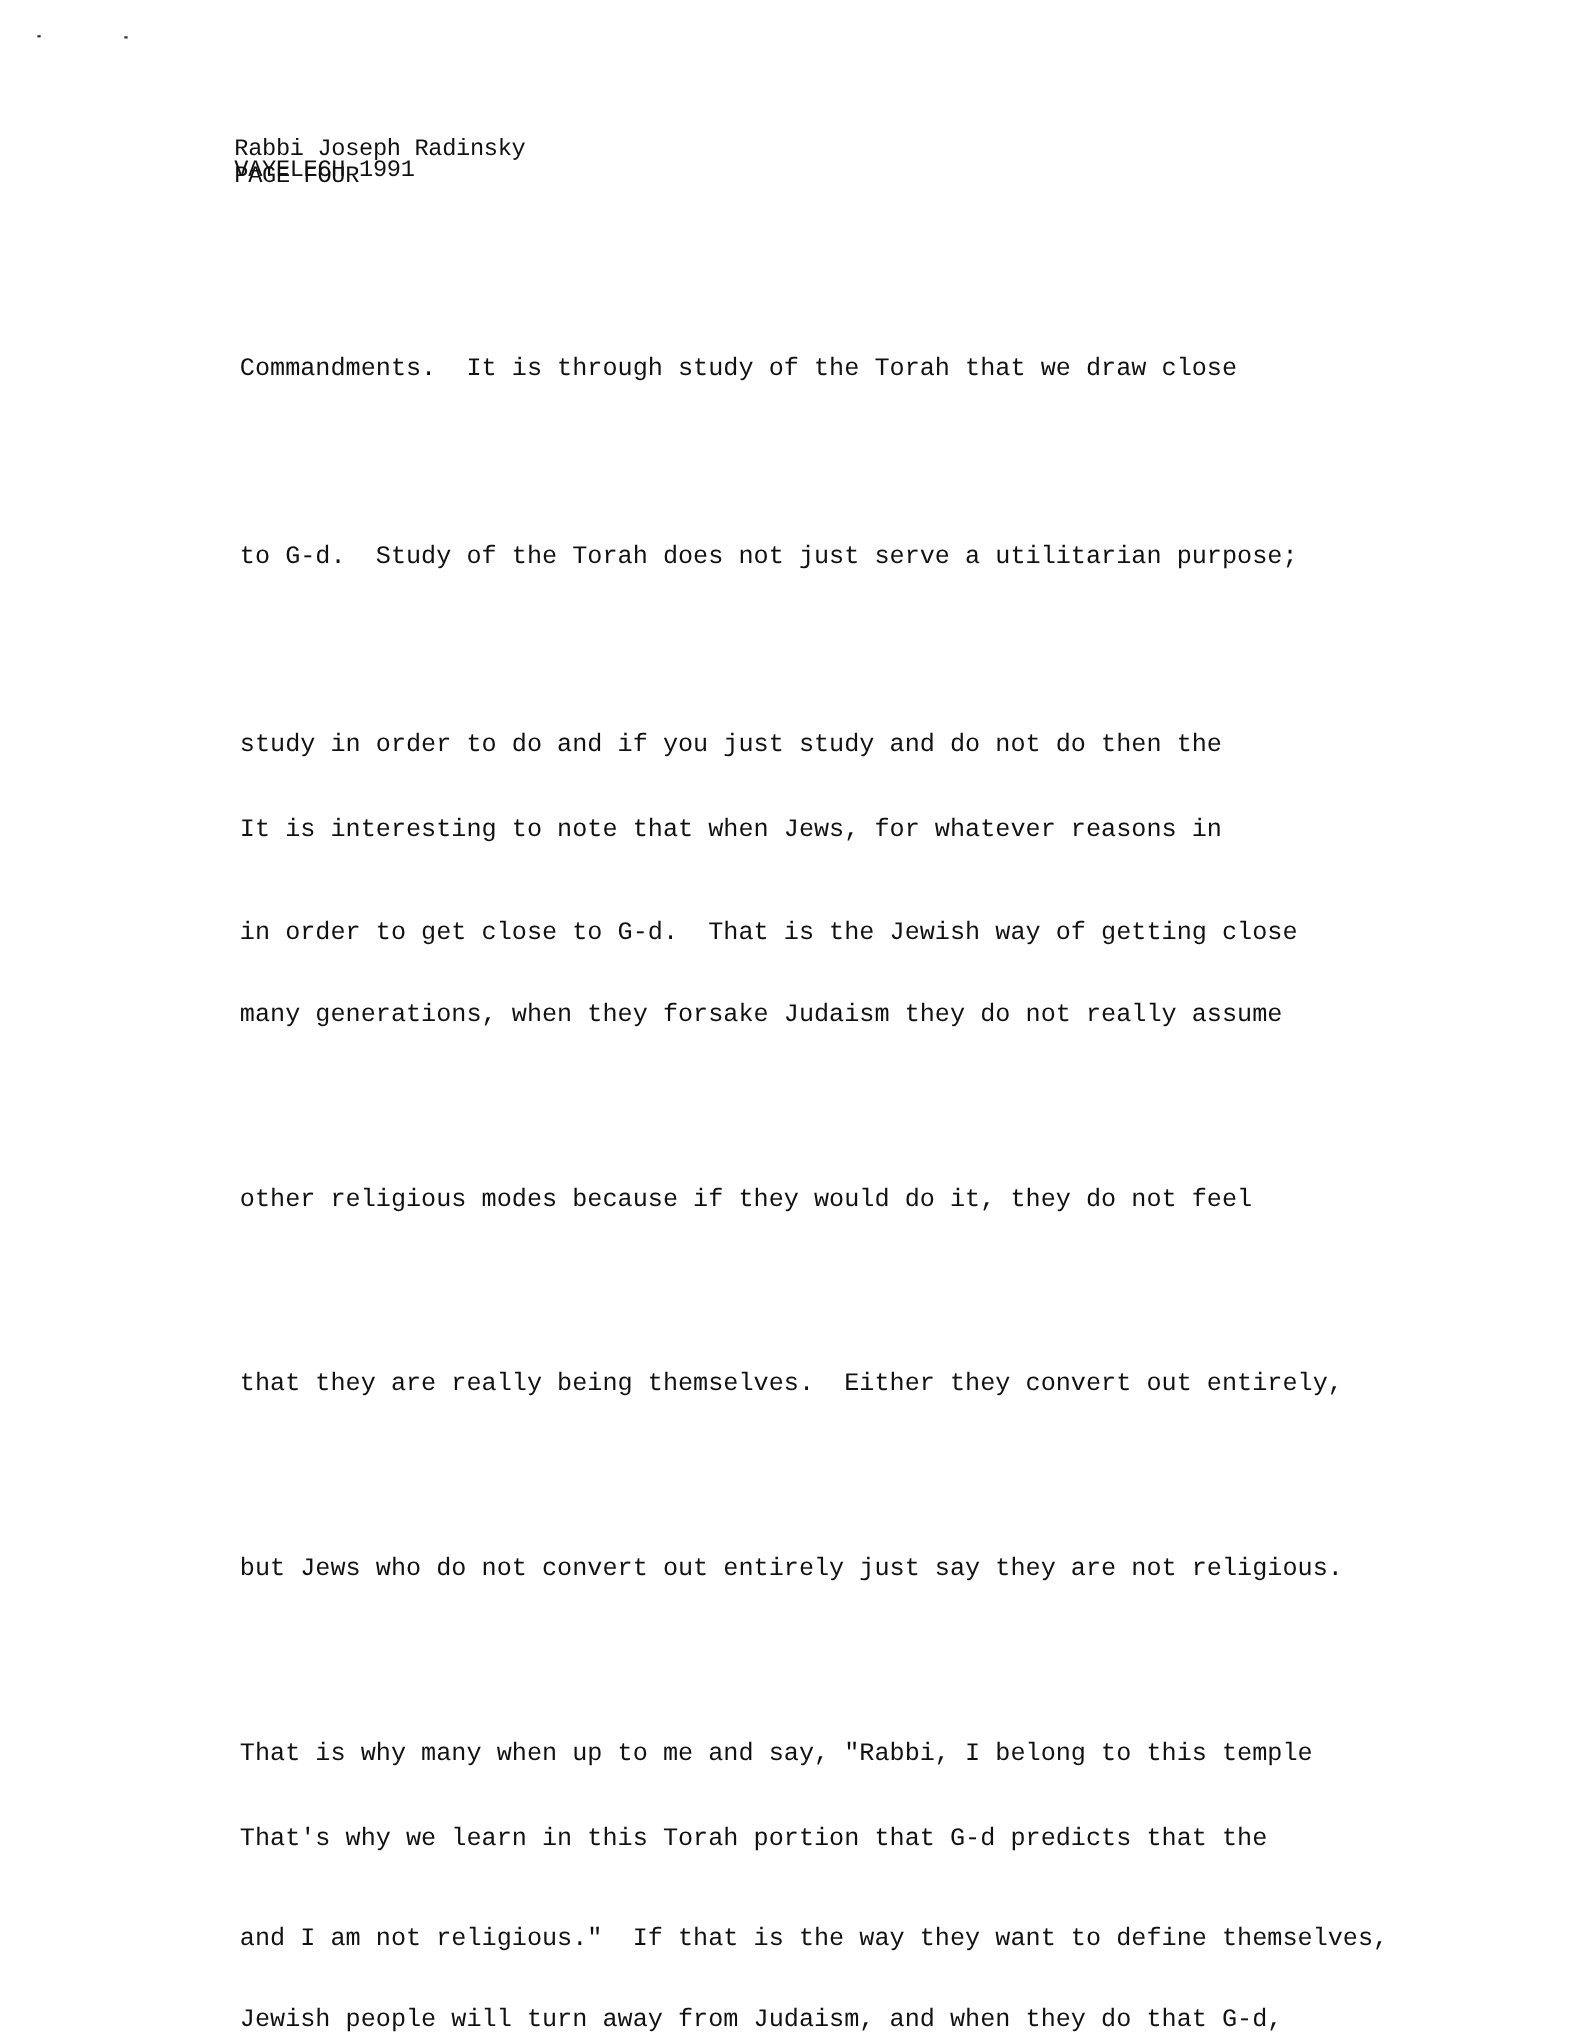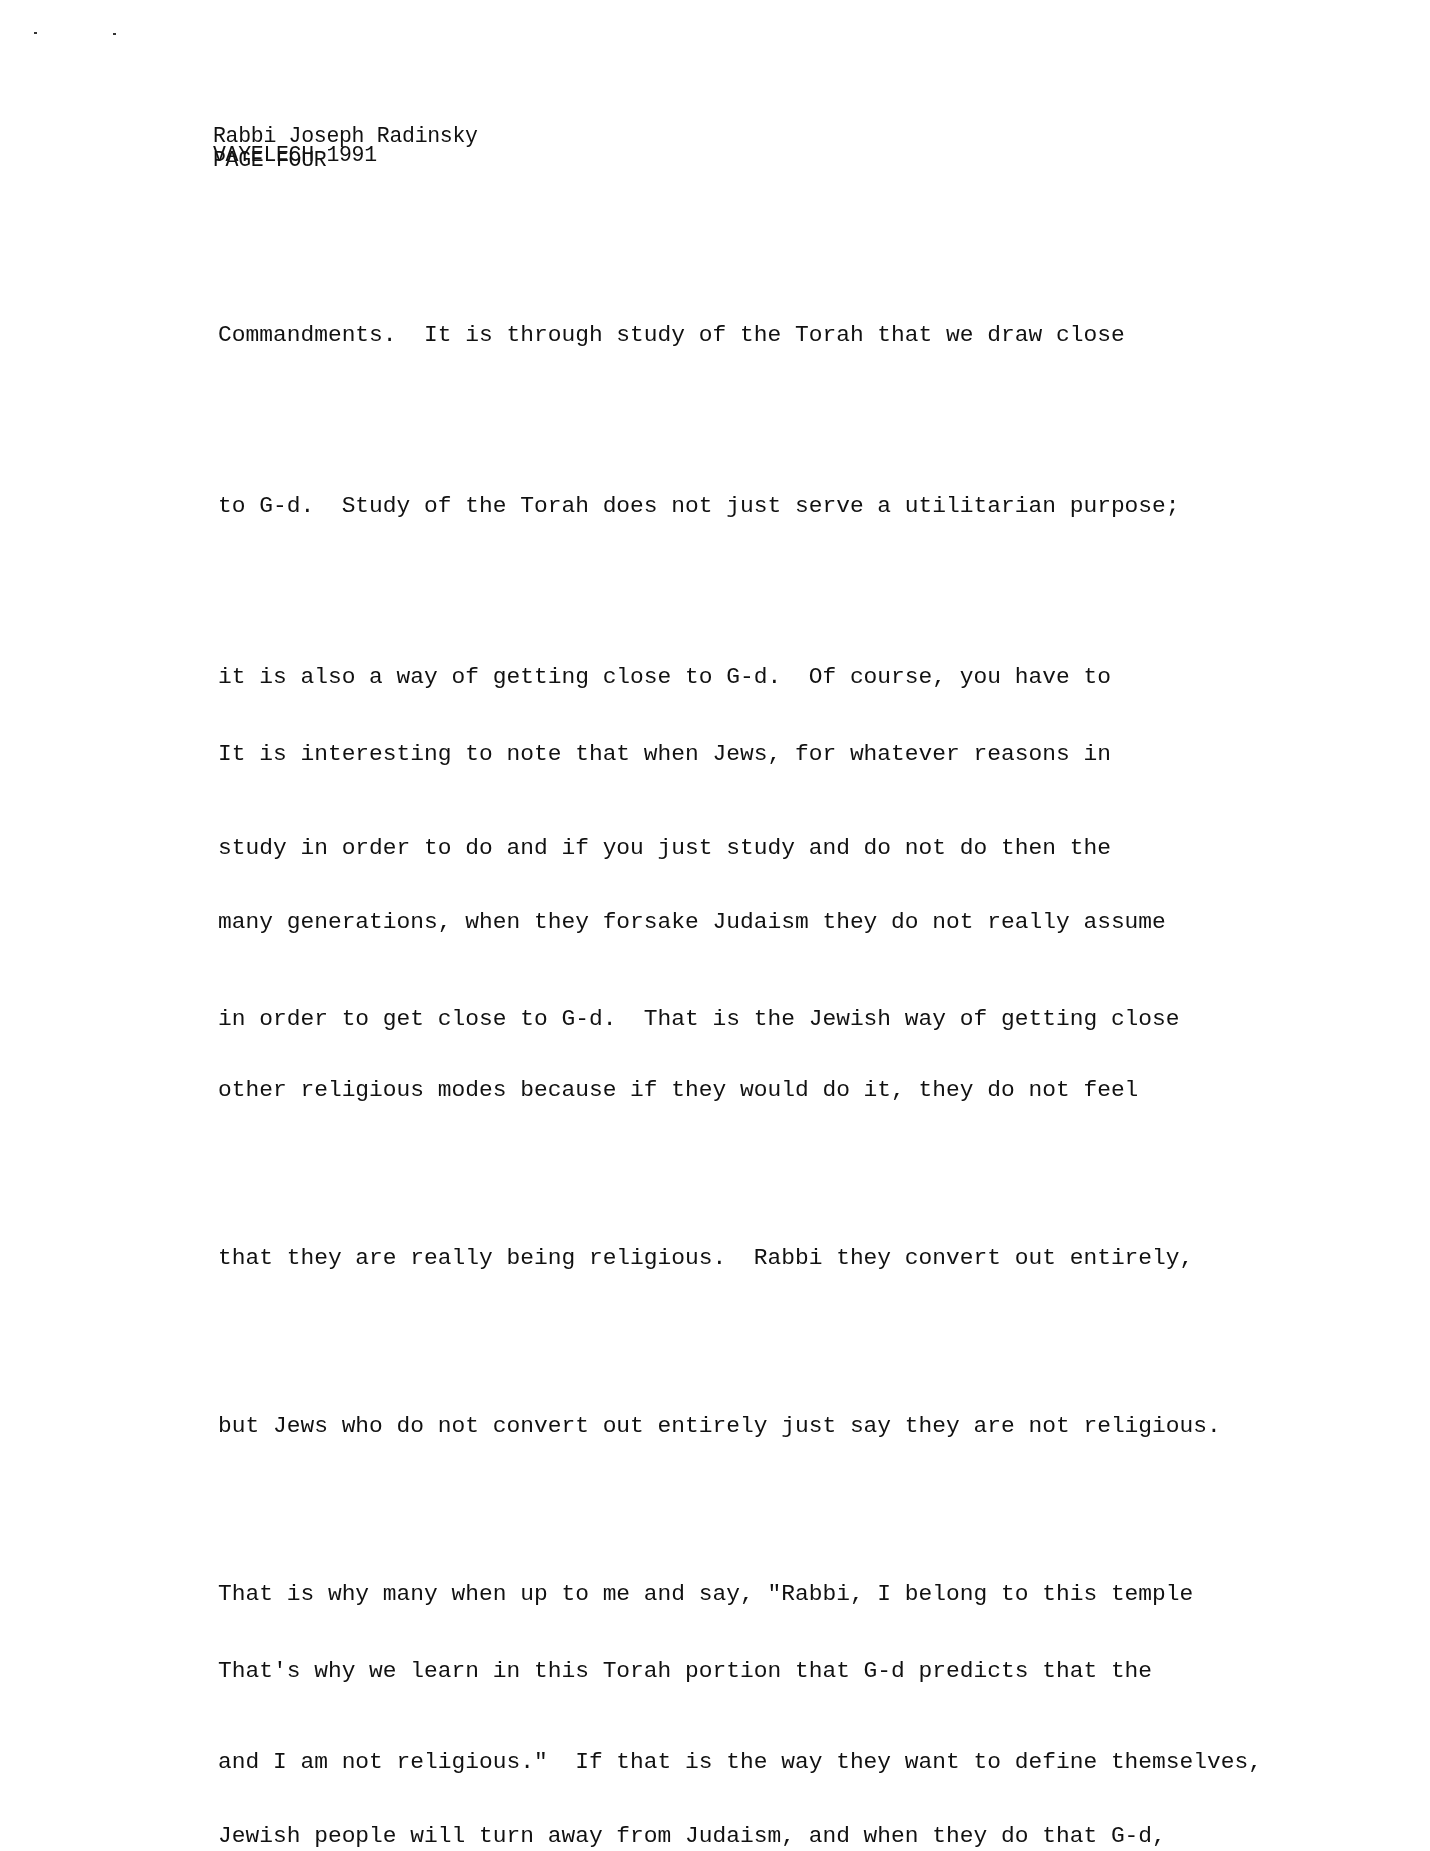--- a/index.html
+++ b/index.html
@@ -53,30 +53,29 @@
 <div>
   <div class="hdr-line" style="top:103px;margin-top:40px;">VAYELECH 1991</div>
   <div class="hdr-line" style="top:124px;font-family:Liberation Mono, monospace;">Rabbi Joseph Radinsky</div>
   <div class="hdr-line" style="top:148px;">PAGE FOUR</div>
 </div>
 
 <div>
   <p class="para" id="para-1">
     <span class="line">Commandments.  It is through study of the Torah that we draw close</span>
     <span class="line">to G-d.  Study of the Torah does not just serve a utilitarian purpose;</span>
-    <span class="line">it is also a way of getting close to G-d.  Of course, you have to</span>
     <span class="line">study in order to do and if you just study and do not do then the</span>
     <span class="line">in order to get close to G-d.  That is the Jewish way of getting close</span>
   </p>
 
   <p class="para" id="para-2">
     <span class="line">It is interesting to note that when Jews, for whatever reasons in</span>
     <span class="line">many generations, when they forsake Judaism they do not really assume</span>
     <span class="line">other religious modes because if they would do it, they do not feel</span>
-    <span class="line">that they are really being religious.  Rabbi they convert out entirely,</span>
+    <span class="line">that they are really being themselves.  Either they convert out entirely,</span>
     <span class="line">but Jews who do not convert out entirely just say they are not religious.</span>
     <span class="line">That is why many when up to me and say, "Rabbi, I belong to this temple</span>
     <span class="line">and I am not religious."  If that is the way they want to define themselves,</span>
     
     
     
     
     
     
     

